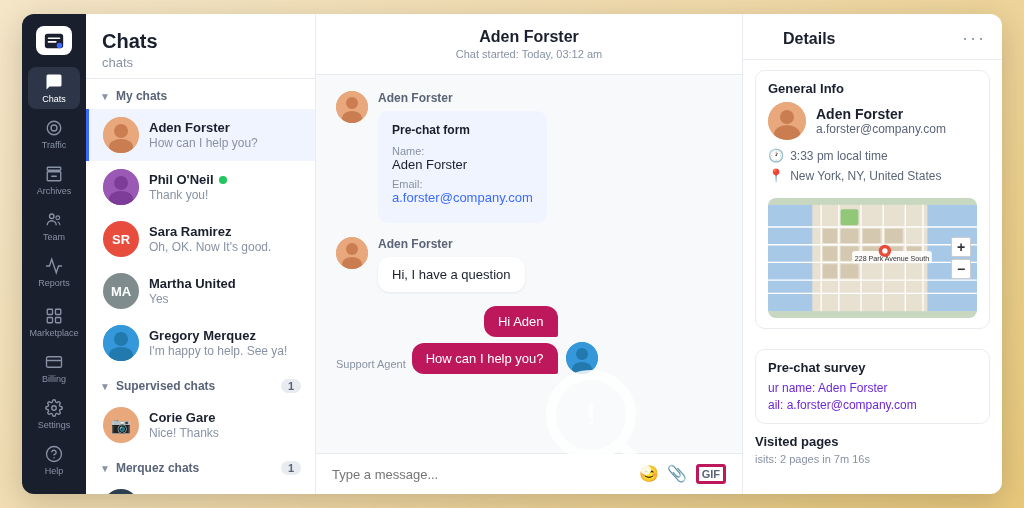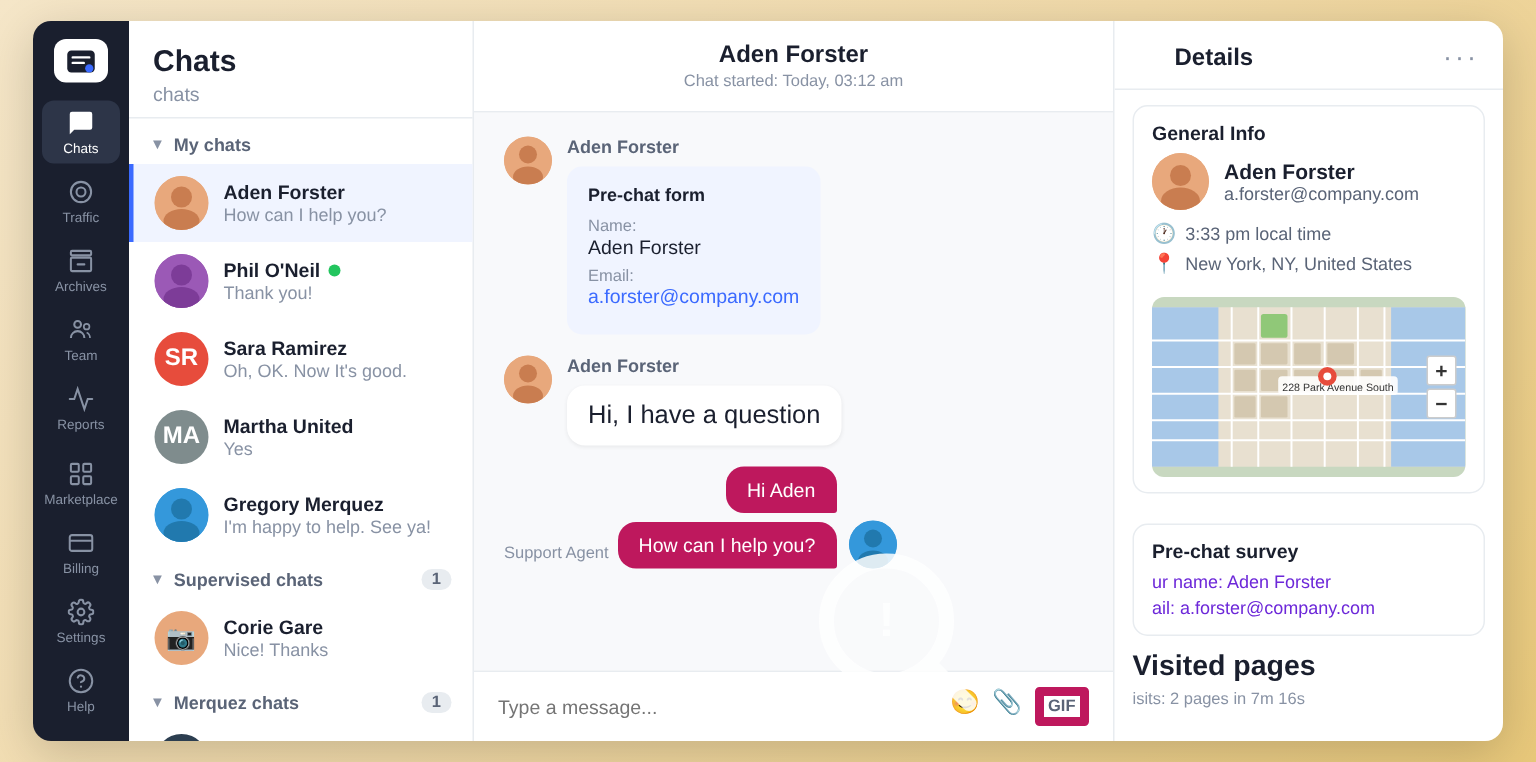--- a/index.html
+++ b/index.html
@@ -119,21 +119,21 @@
       border-left-color: #3b6aff;
     }
     .avatar {
       width: 36px;
       height: 36px;
       border-radius: 50%;
       flex-shrink: 0;
       display: flex;
       align-items: center;
       justify-content: center;
-      font-size: 16px;
+      font-size: 13px;
       font-weight: 700;
       color: #fff;
       overflow: hidden;
     }
     .chat-info { flex: 1; min-width: 0; }
     .chat-name {
       font-size: 13px;
       font-weight: 600;
       color: #1a1f2e;
       display: flex;
@@ -188,21 +188,21 @@
     }
     .msg-row {
       display: flex;
       align-items: flex-start;
       gap: 10px;
     }
     .msg-bubble {
       background: #fff;
       border-radius: 12px;
       padding: 10px 14px;
-      font-size: 17px;
+      font-size: 13px;
       color: #1a1f2e;
       max-width: 320px;
       box-shadow: 0 1px 3px rgba(0,0,0,0.07);
     }
     .msg-sender-name {
       font-size: 12px;
       font-weight: 600;
       color: #5a6477;
       margin-bottom: 6px;
     }
@@ -350,21 +350,21 @@
     }
     .prechat-section { padding: 0 12px 8px; }
     .prechat-row {
       font-size: 12px;
       color: #5a6477;
       margin-bottom: 3px;
     }
     .prechat-row span { color: #6d28d9; }
     .visited-section { padding: 0 12px 8px; }
     .visited-title {
-      font-size: 19px;
+      font-size: 13px;
       font-weight: 700;
       color: #1a1f2e;
       margin-bottom: 4px;
     }
     .visited-subtitle {
       font-size: 11px;
       color: #8892a4;
     }
     .app-wrapper {
       position: relative;
@@ -617,21 +617,21 @@
             </div>
           </div>
         </div>
 
       </div>
       <div class="chat-input-area">
         <input class="chat-input" type="text" placeholder="Type a message..." style="">
         <div class="input-tools">
           <span class="input-tool">😊</span>
           <span class="input-tool">📎</span>
-          <span class="input-tool" style="font-size:11px; font-weight:700; color:#5a6477; border:6px solid #be185d; border-radius:3px; padding:1px 3px;">GIF</span>
+          <span class="input-tool" style="font-size:11px; font-weight:700; color:#5a6477; border:3px solid #be185d; border-radius:3px; padding:1px 3px;">GIF</span>
         </div>
       </div>
     </main>
 
     <aside class="details-panel">
       <div class="details-header">
         <span class="details-title">Details</span>
         <span class="details-menu">···</span>
       </div>
 

